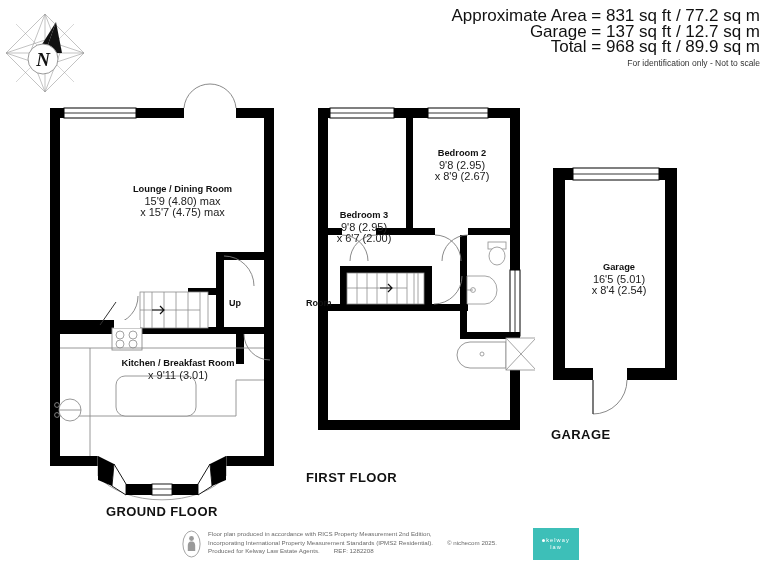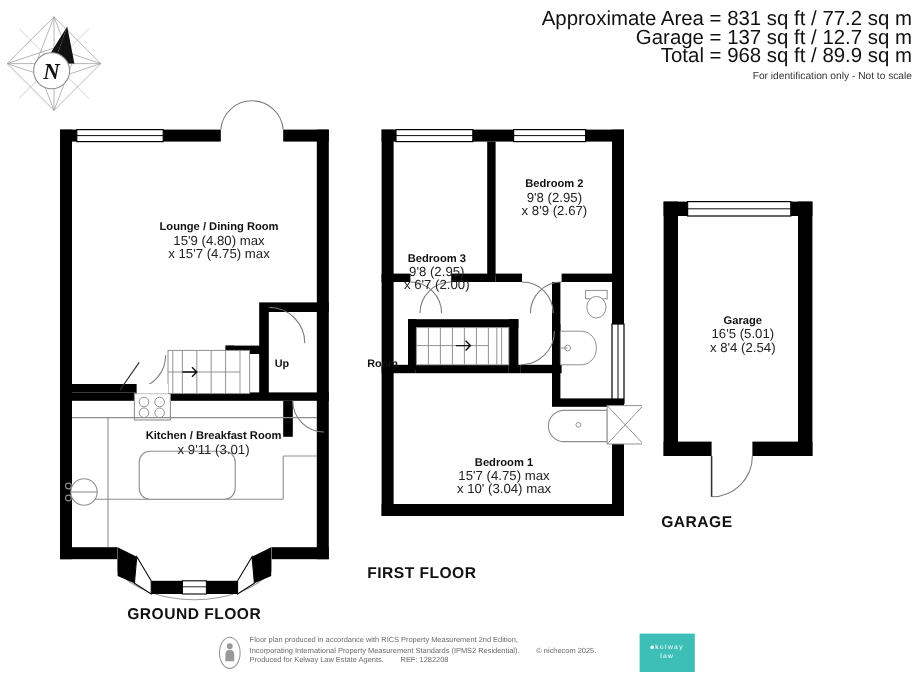--- a/index.html
+++ b/index.html
@@ -377,25 +377,20 @@
       <span class="rdim">9'8 (2.95)</span>
       <span class="rdim">x 6'7 (2.00)</span>
     </div>
 
     <div class="room-label abs" style="left:108px; top:68px; width:88px;">
       <span class="rname">Bedroom 2</span>
       <span class="rdim">9'8 (2.95)</span>
       <span class="rdim">x 8'9 (2.67)</span>
     </div>
 
-    <div class="room-label abs" style="left:44px; top:300px; width:132px;">
-      <span class="rname">Bedroom 1</span>
-      <span class="rdim">15'7 (4.75) max</span>
-      <span class="rdim">x 10' (3.04) max</span>
-    </div>
 
     <div class="stair-word abs" style="left:-4px; top:218px;">Room</div>
   </div>
 
   <div class="floor-caption abs" style="left:306px; top:470px;">FIRST FLOOR</div>
 
   <div class="abs" style="left:545px; top:160px;">
     <svg width="150" height="265" viewBox="0 0 150 265">
       <g fill="#000000">
 

